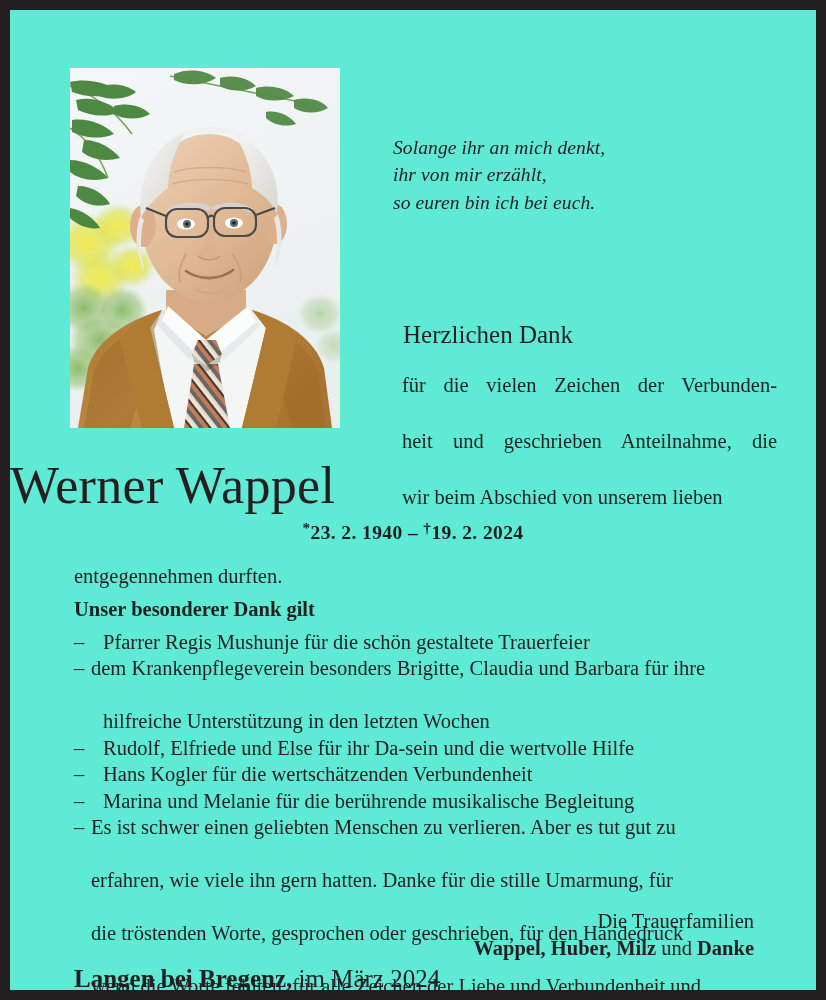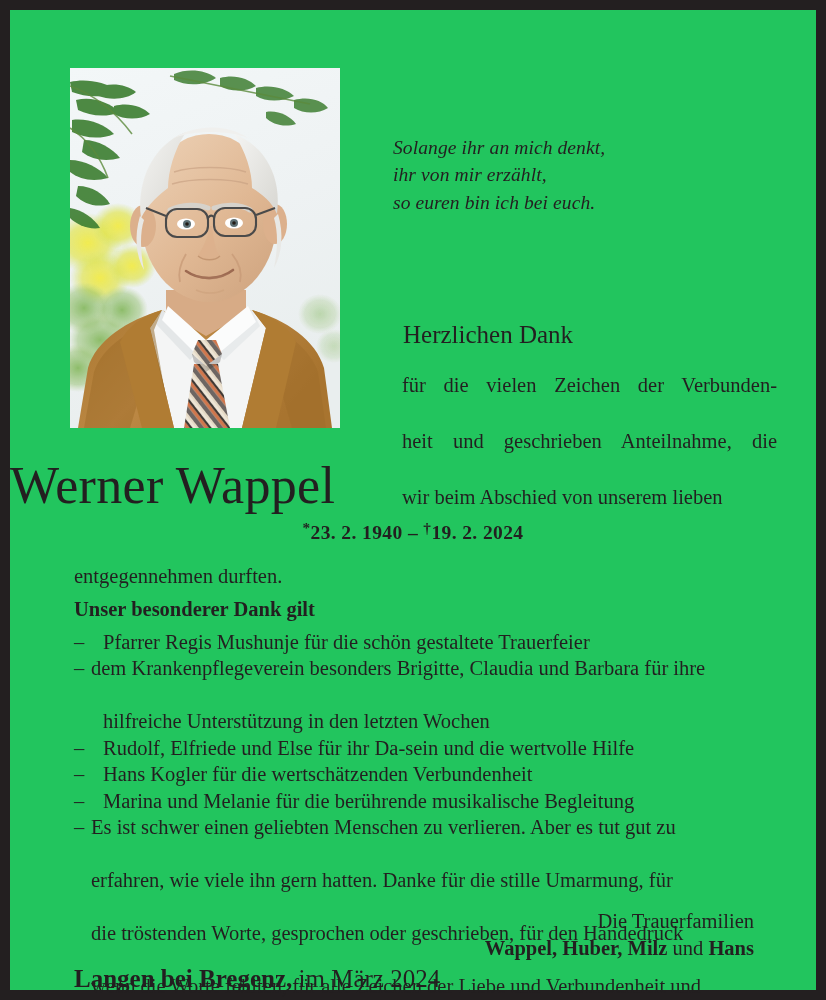--- a/index.html
+++ b/index.html
@@ -21,21 +21,21 @@
     box-sizing: border-box;
     width: 826px;
     height: 1000px;
     background: #ffffff;
     border: 10px solid #231f20;
   }
   .notice-inner {
     position: relative;
     width: 100%;
     height: 100%;
-    background: #22c55e;
+    background: #5eead4;
     text-decoration: underline;
   }
 
   
   .photo {
     position: absolute;
     left: 60px;
     top: 58px;
     width: 270px;
     height: 360px;
@@ -423,19 +423,19 @@
           <span class="just">wenn die Worte fehlten, für alle Zeichen der Liebe und Verbundenheit und</span>
           
           
         </span>
       </div>
 
     </div>
 
     <div class="sig">
       <div>Die Trauerfamilien</div>
-      <div class="sig-families"><span>Wappel, Huber, Milz</span><span class="plain"> und </span><span>Hans</span></div>
+      <div class="sig-families"><span>Wappel, Huber, Milz</span><span class="plain"> und </span><span>Danke</span></div>
     </div>
 
     <div class="place"><b>Langen bei Bregenz,</b><span> im März 2024</span></div>
 
   </div>
 </div>
 
 </body></html>

